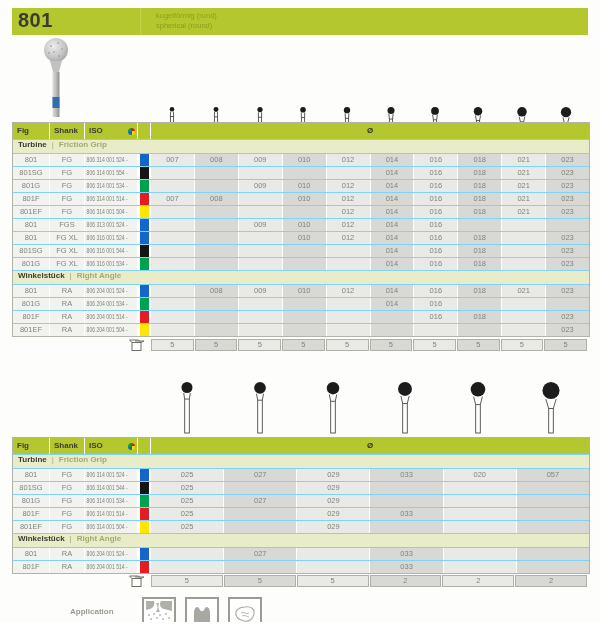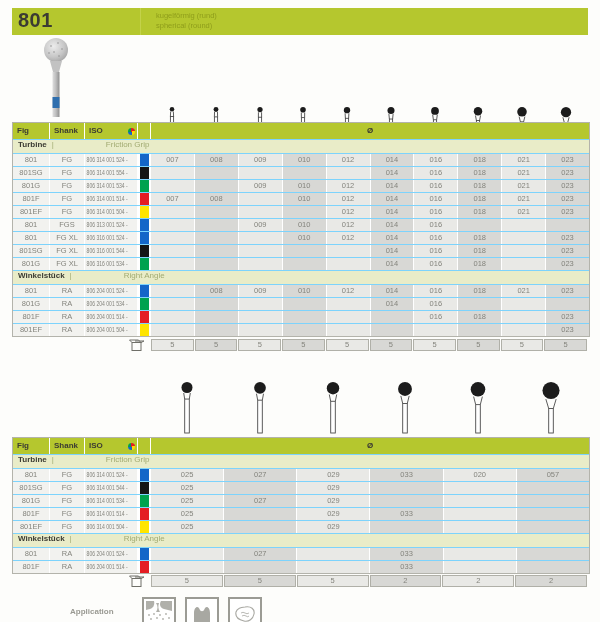--- a/index.html
+++ b/index.html
@@ -27,21 +27,21 @@
   .t1cols{grid-template-columns:36px 34px 52px 12px repeat(10,1fr);}
   .t2cols{grid-template-columns:36px 34px 52px 12px repeat(6,1fr);}
   .head-row{height:16px;}
   .head-row .cell{background:#b5c72e;color:#3b3b33;font-size:8px;font-weight:bold;line-height:16px;padding-left:4px;}
   .head-row .dia-cell{grid-column:5/-1;text-align:center;padding-left:0;}
   .head-row .iso-head{display:flex;align-items:center;justify-content:space-between;padding-right:2px;}
   .wheel{width:7px;height:7px;border-radius:50%;background:conic-gradient(#e41d23 0 25%,#ffd900 25% 50%,#1466c8 50% 75%,#00a24e 75%);}
   .section-row{height:13px;background:#e9ecc8;display:flex;align-items:flex-start;padding-left:5px;font-size:8px;}
   .sec-de{font-weight:bold;color:#3b3b33;}
   .sec-sep{color:#a2ab72;margin:0 5px;}
-  .sec-en{font-weight:normal;color:#a2ab72;margin-left:47px;}
+  .sec-en{font-weight:bold;color:#a2ab72;}
   .data-row{height:12px;}
   .cell{font-size:7.5px;line-height:12px;color:#84847d;overflow:hidden;}
   .fig-cell,.shank-cell{background:#f2f2ef;text-align:center;}
   .iso-cell{background:#f2f2ef;white-space:nowrap;}
   .iso-text{display:inline-block;font-size:6.5px;transform:scaleX(.78);transform-origin:0 50%;padding-left:2px;}
   .chip-cell{background:#ffffff;display:flex;align-items:stretch;justify-content:center;}
   .chip{width:9px;height:100%;}
   .size-cell{text-align:center;}
   .size-cell.lt{background:#e9e9e6;}
   .size-cell.dk{background:#d8d8d5;}

